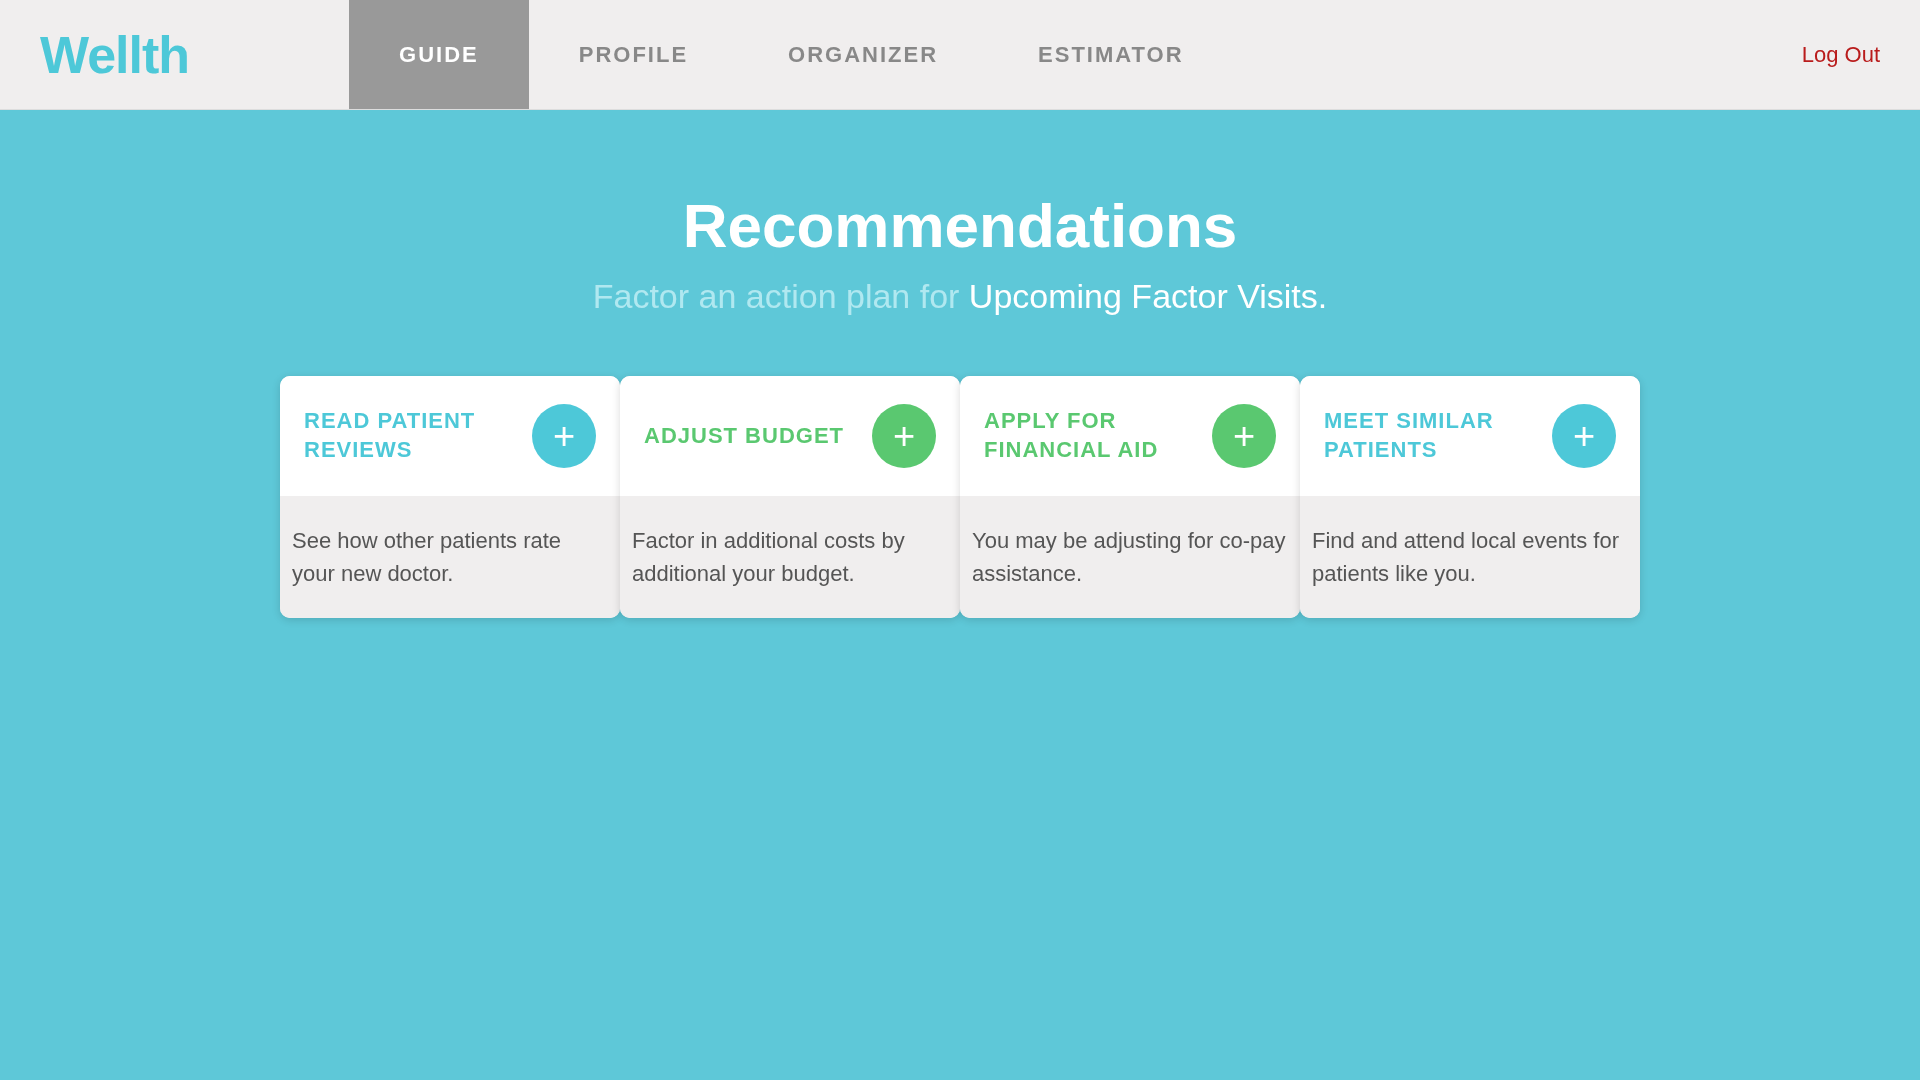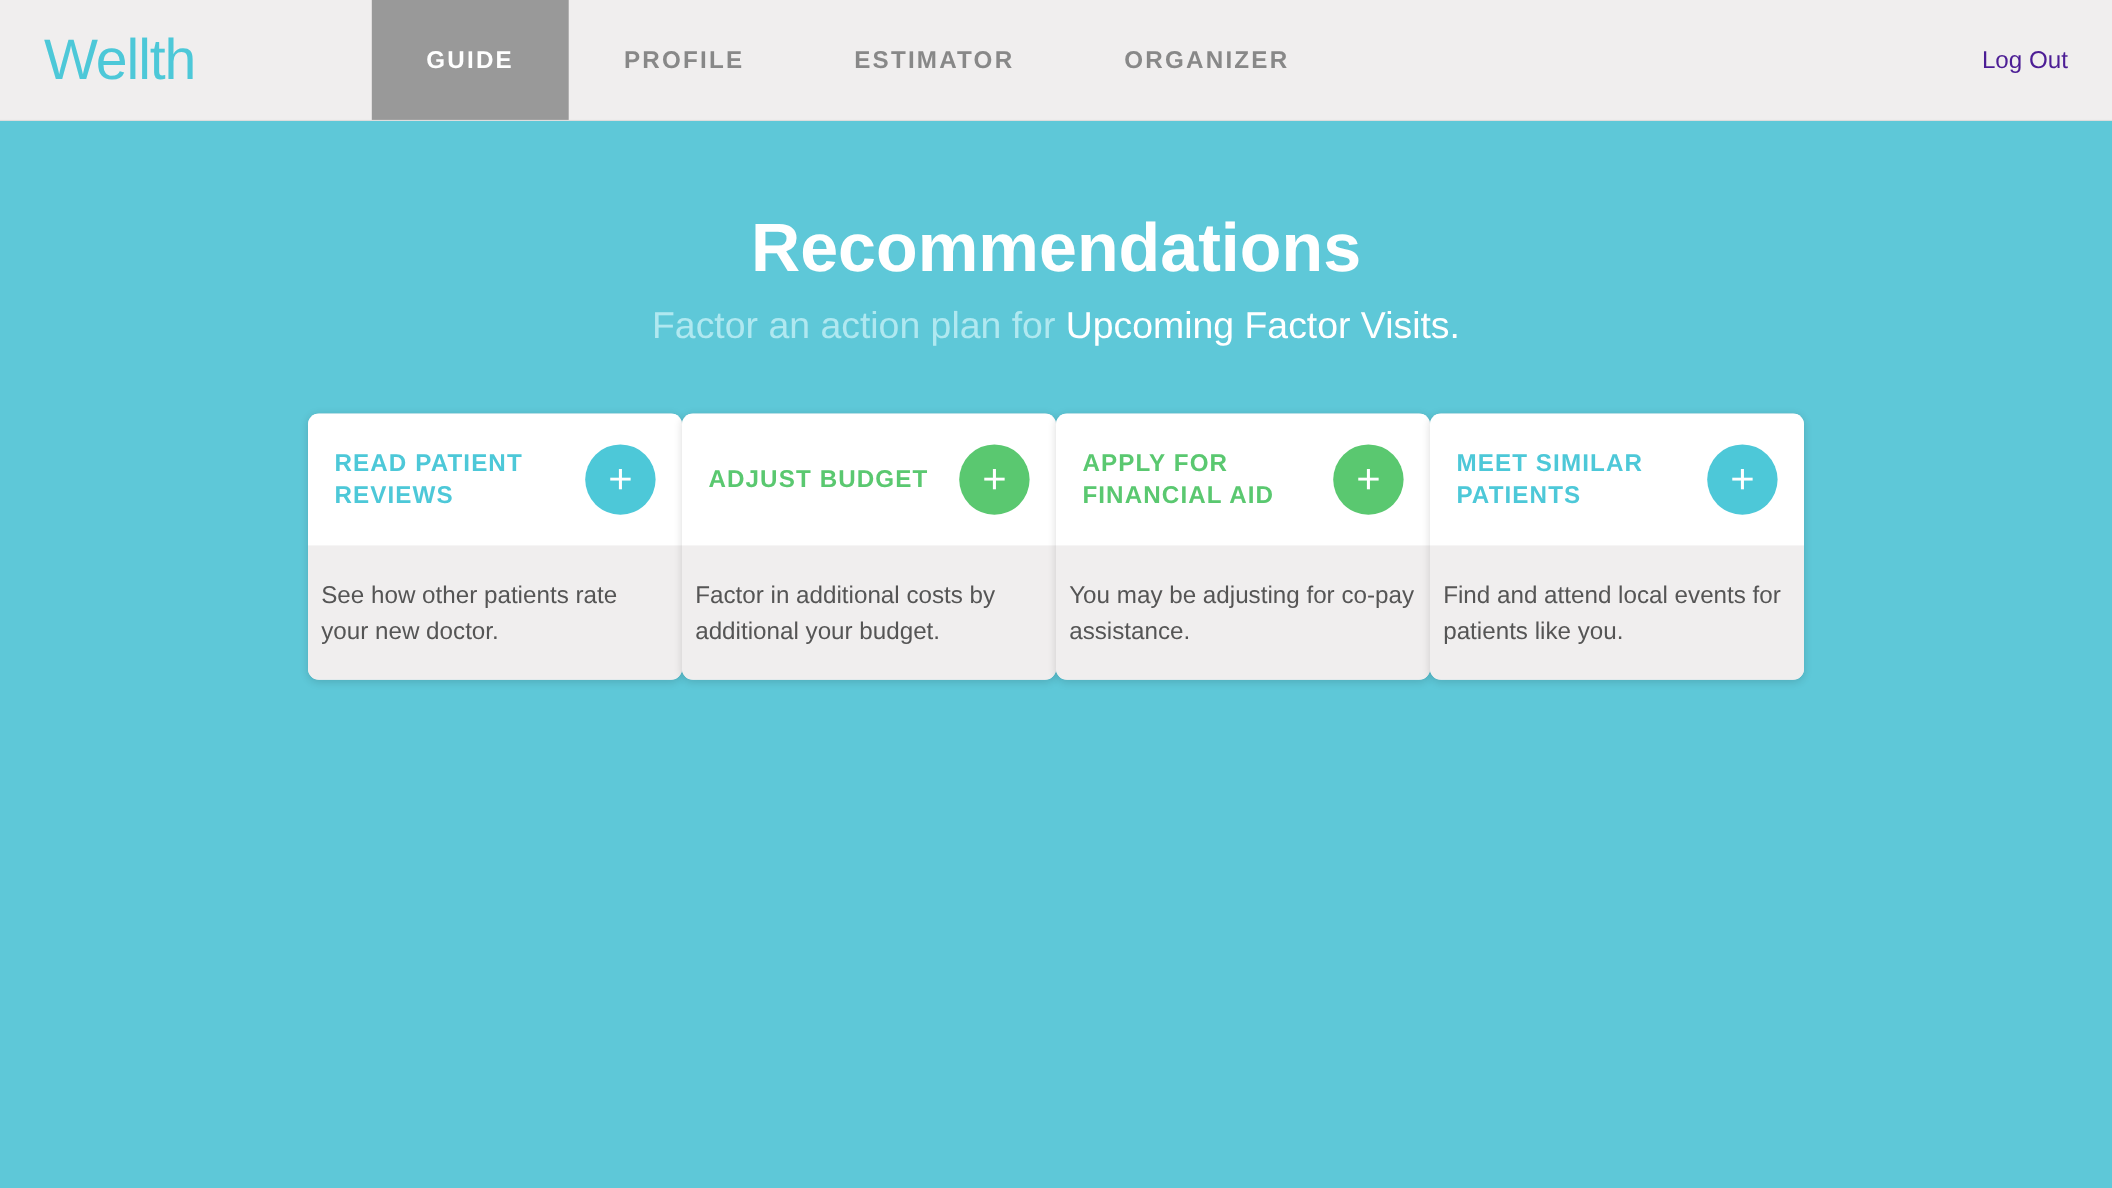--- a/index.html
+++ b/index.html
@@ -21,21 +21,21 @@
       height: 110px;
       display: flex;
       align-items: center;
       padding: 0 40px;
       position: relative;
       border-bottom: 1px solid #ddd;
     }
 
     .logo {
       font-size: 52px;
-      font-weight: 400;
+      font-weight: 700;
       color: #4dc8d8;
       letter-spacing: -1px;
       text-align: right;
     }
 
     .nav {
       display: flex;
       align-items: stretch;
       margin-left: 160px;
       height: 100%;
@@ -57,21 +57,21 @@
       background-color: #999;
       color: #fff;
     }
 
     .logout {
       position: absolute;
       right: 40px;
       top: 50%;
       transform: translateY(-50%);
       font-size: 22px;
-      color: #4c1d95;
+      color: #b91c1c;
       cursor: pointer;
     }
 
     
     .main {
       background-color: #5ec8d8;
       height: calc(1080px - 110px);
       display: flex;
       flex-direction: column;
       align-items: center;
@@ -171,22 +171,22 @@
   </style>
 </head>
 <body>
 
 <div class="header">
   <div class="logo">Wellth</div>
 
   <nav class="nav">
     <div class="nav-item active">GUIDE</div>
     <div class="nav-item">PROFILE</div>
+    <div class="nav-item">ORGANIZER</div>
     <div class="nav-item">ESTIMATOR</div>
-    <div class="nav-item">ORGANIZER</div>
   </nav>
 
   <div class="logout">Log Out</div>
 </div>
 
 <div class="main">
   <h1 class="page-title">Recommendations</h1>
   <p class="page-subtitle">
     <span>Factor an action plan for </span><span class="highlight">Upcoming Factor Visits.</span>
   </p>

